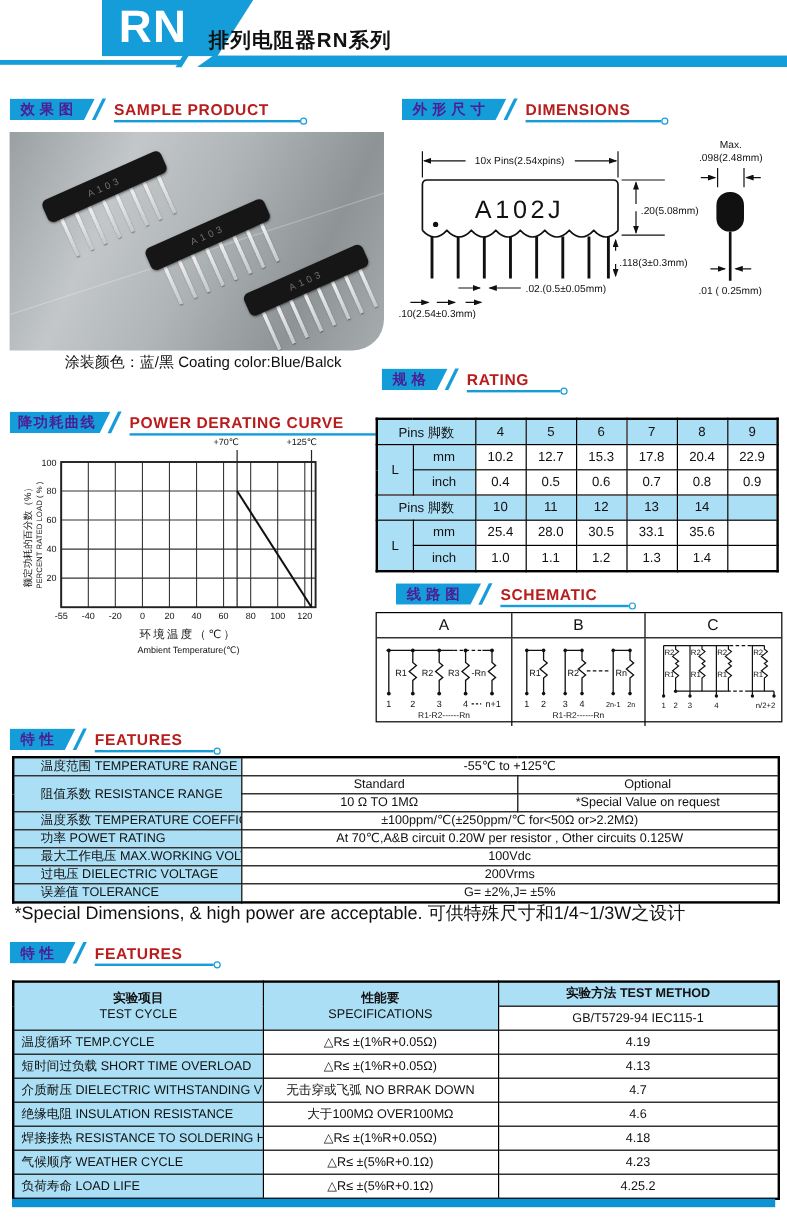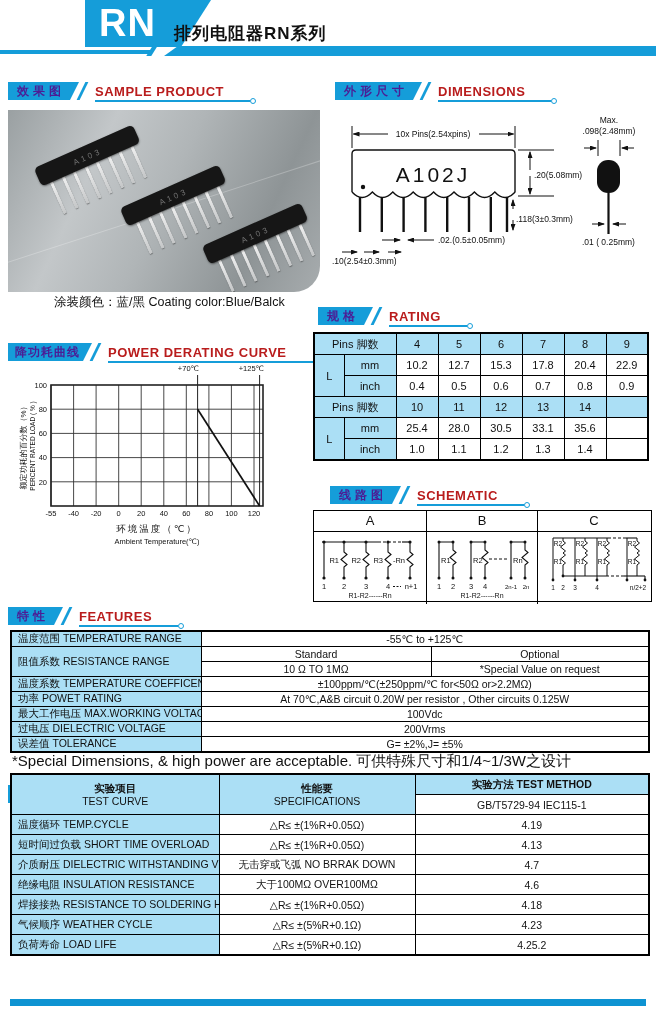--- a/index.html
+++ b/index.html
@@ -42,21 +42,21 @@
 
   .coat{position:absolute;left:54px;top:292px;font-size:12.5px;font-weight:500;line-height:20px;}
 
   
   table{border-collapse:collapse;table-layout:fixed;}
   .t td{border:1px solid #000;text-align:center;padding:0;overflow:hidden;white-space:nowrap;}
   .t{border:2px solid #000;}
   .hdc{background:var(--lblue);}
   .rating td{height:20px;font-size:11px;}
   .f1 td{height:14px;font-size:10.5px;}
-  .f1 .lbl{background:var(--lblue);text-align:left;padding-left:6px;}
+  .f1 .lbl{background:var(--lblue);text-align:left;padding-left:22px;}
   .tests td{height:19px;font-size:10.5px;}
   .tests .lbl{background:var(--lblue);text-align:left;padding-left:6px;margin-top:40px;}
   .tests .hd2{background:var(--lblue);font-weight:bold;line-height:13px;}
   .note{position:absolute;left:12px;top:752px;font-size:15px;font-weight:500;}
 
   
   .schem{position:absolute;left:313px;top:510px;width:337px;height:90px;border:1.5px solid #000;display:flex;flex-direction:column;}
   .schem-head{display:flex;height:20px;border-bottom:1px solid #000;}
   .schem-head div{flex:0 0 auto;border-right:1px solid #000;text-align:center;font-size:13px;line-height:20px;}
   .schem-head div:last-child{border-right:none;}
@@ -218,21 +218,21 @@
     <line x1="254" y1="36" x2="266" y2="36" stroke="#111" stroke-width="1" marker-end="url(#arr)"></line>
     <line x1="304" y1="36" x2="292" y2="36" stroke="#111" stroke-width="1" marker-end="url(#arr)"></line>
     <rect x="267" y="48" width="23" height="33" rx="11" fill="#111"></rect>
     <line x1="278.5" y1="81" x2="278.5" y2="122" stroke="#111" stroke-width="2.2"></line>
     <line x1="262" y1="112" x2="274" y2="112" stroke="#111" stroke-width="1" marker-end="url(#arr)"></line>
     <line x1="296" y1="112" x2="283" y2="112" stroke="#111" stroke-width="1" marker-end="url(#arr)"></line>
     <text class="d" x="252" y="133">.01 ( 0.25mm)</text>
   </svg>
   </div>
 
-  <div class="abs" style="left:313px;top:332px">
+  <div class="abs" style="left:313px;top:348px">
   <table class="t rating">
     <colgroup>
           <col style="width:30px">
           <col style="width:52px">
           <col style="width:42px">
           <col style="width:42px">
           <col style="width:42px">
           <col style="width:42px">
           <col style="width:42px">
           <col style="width:42px">
@@ -521,32 +521,32 @@
     <tr>
       <td class="lbl">误差值 TOLERANCE</td>
       <td colspan="2">G= ±2%,J= ±5%</td>
     </tr>
   </tbody>
       </table>
   </div>
 
   <div class="note">*Special Dimensions, &amp; high power are acceptable. 可供特殊尺寸和1/4~1/3W之设计</div>
 
-  <div class="abs" style="left:10px;top:773px">
+  <div class="abs" style="left:10px;top:817px">
   <table class="t tests" style="width:638px">
     <colgroup>
           <col style="width:208px">
           <col style="width:196px">
           <col style="width:234px">
         </colgroup>
     <tbody>
           <tr>
       <td rowspan="2" class="hd2">
         <div>实验项目</div>
-        <div style="font-weight:normal">TEST CURVE</div>
+        <div style="font-weight:normal">TEST CYCLE</div>
       </td>
       <td rowspan="2" class="hd2">
         <div>性能要</div>
         <div style="font-weight:normal">SPECIFICATIONS</div>
       </td>
       <td class="hd2">实验方法 TEST METHOD</td>
     </tr>
     <tr>
       <td>GB/T5729-94 IEC115-1</td>
     </tr>

